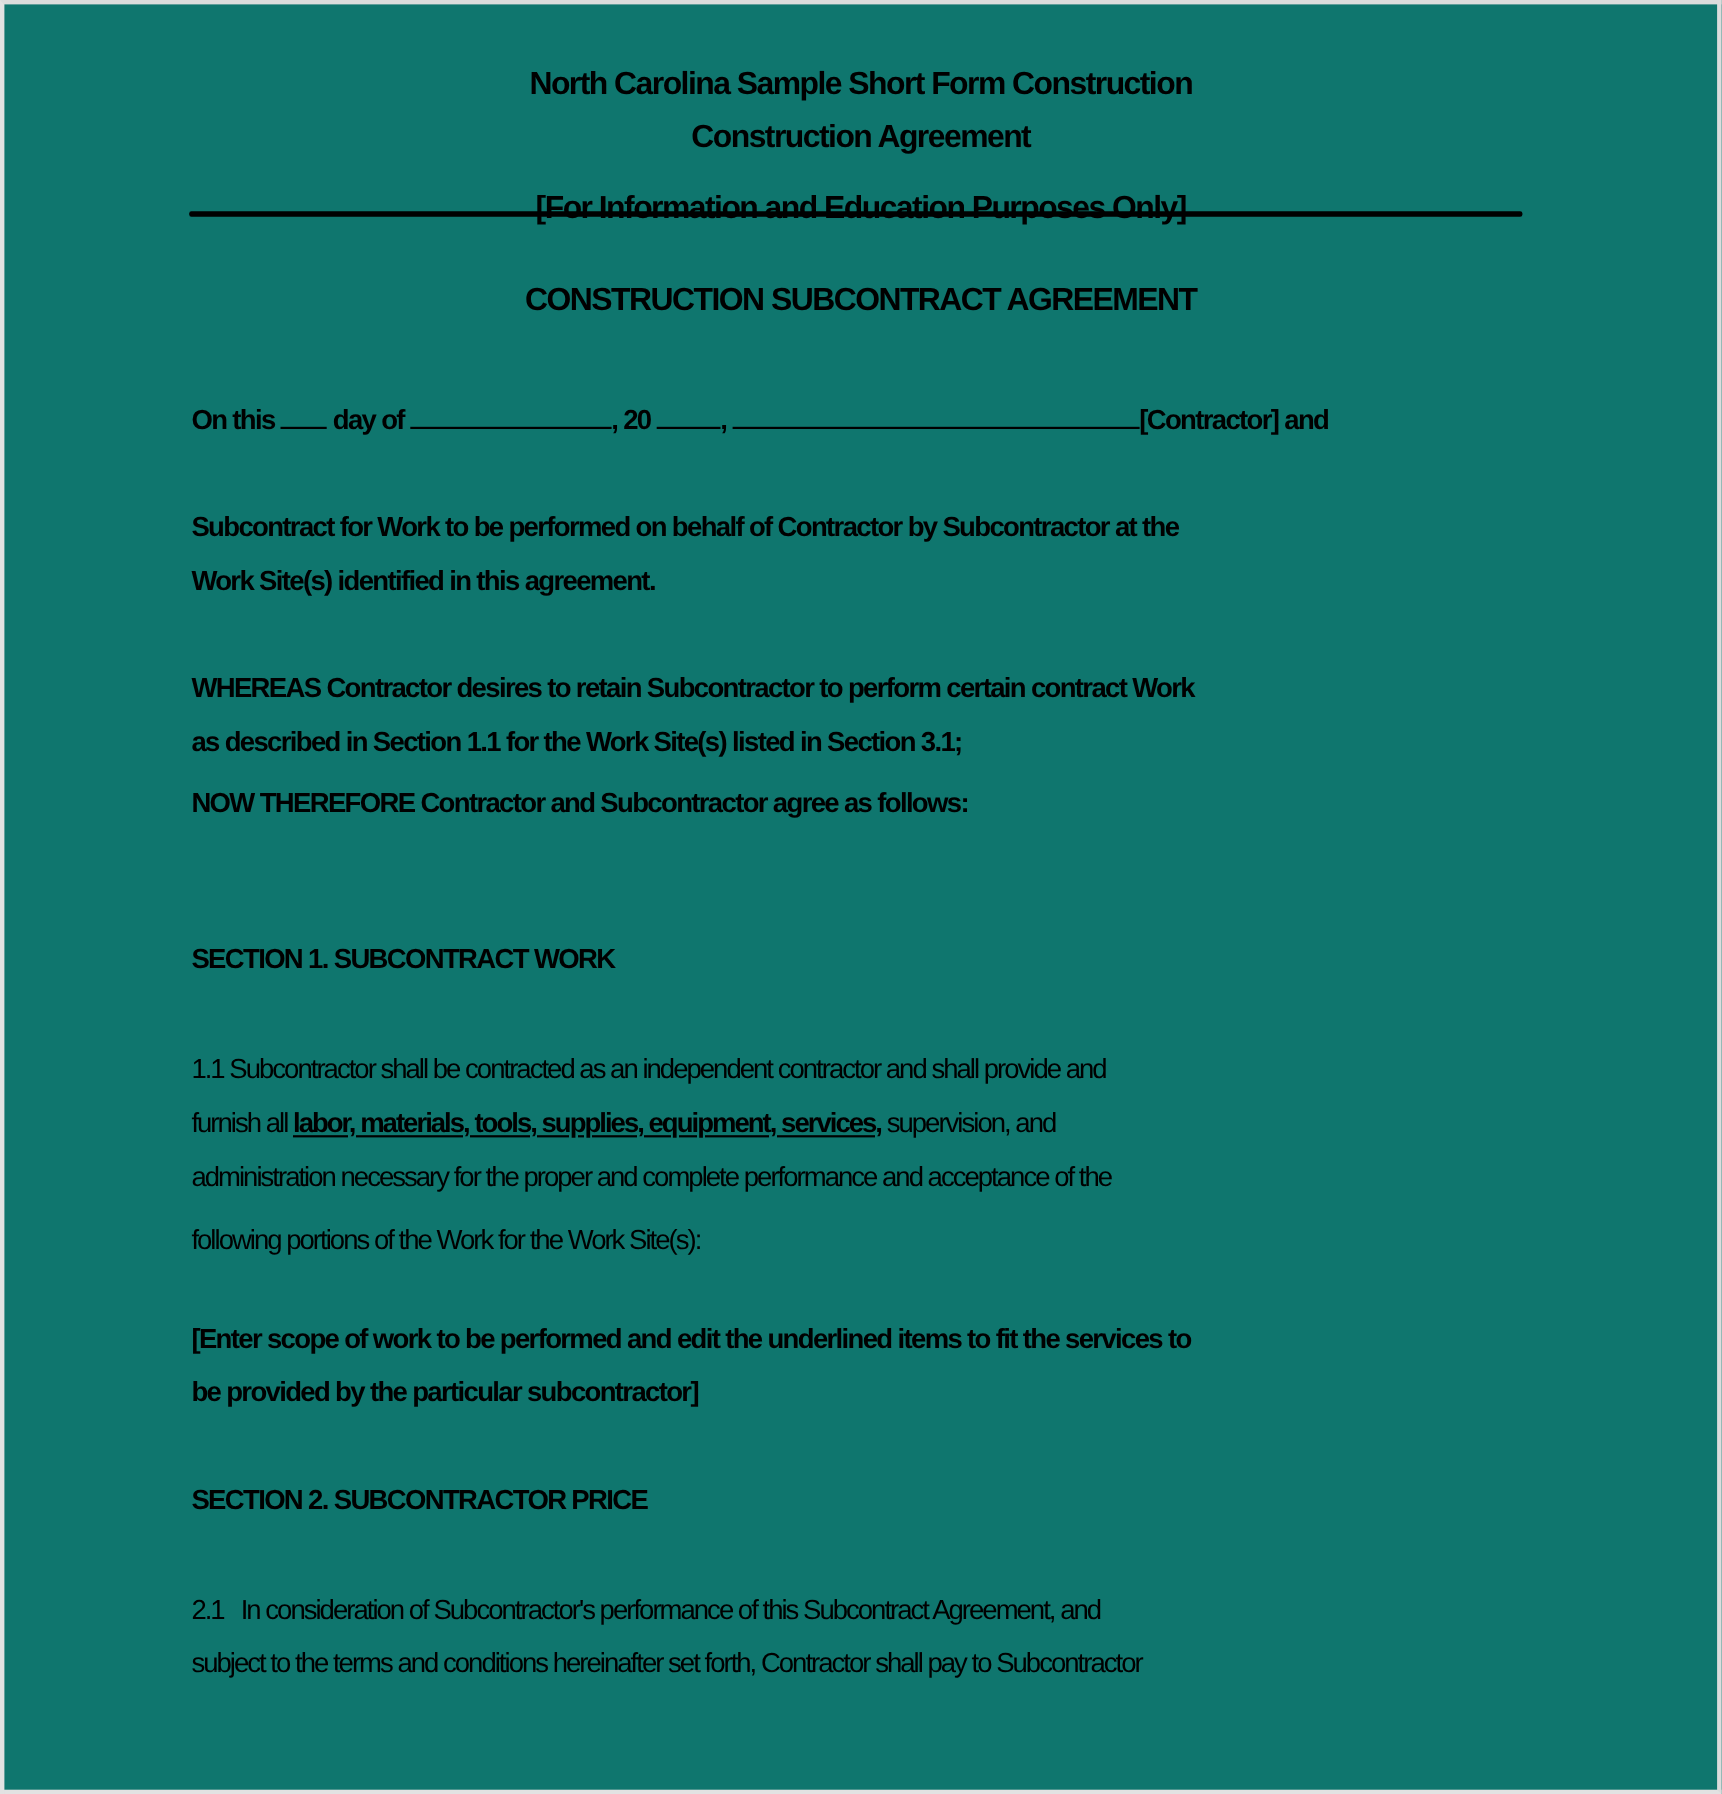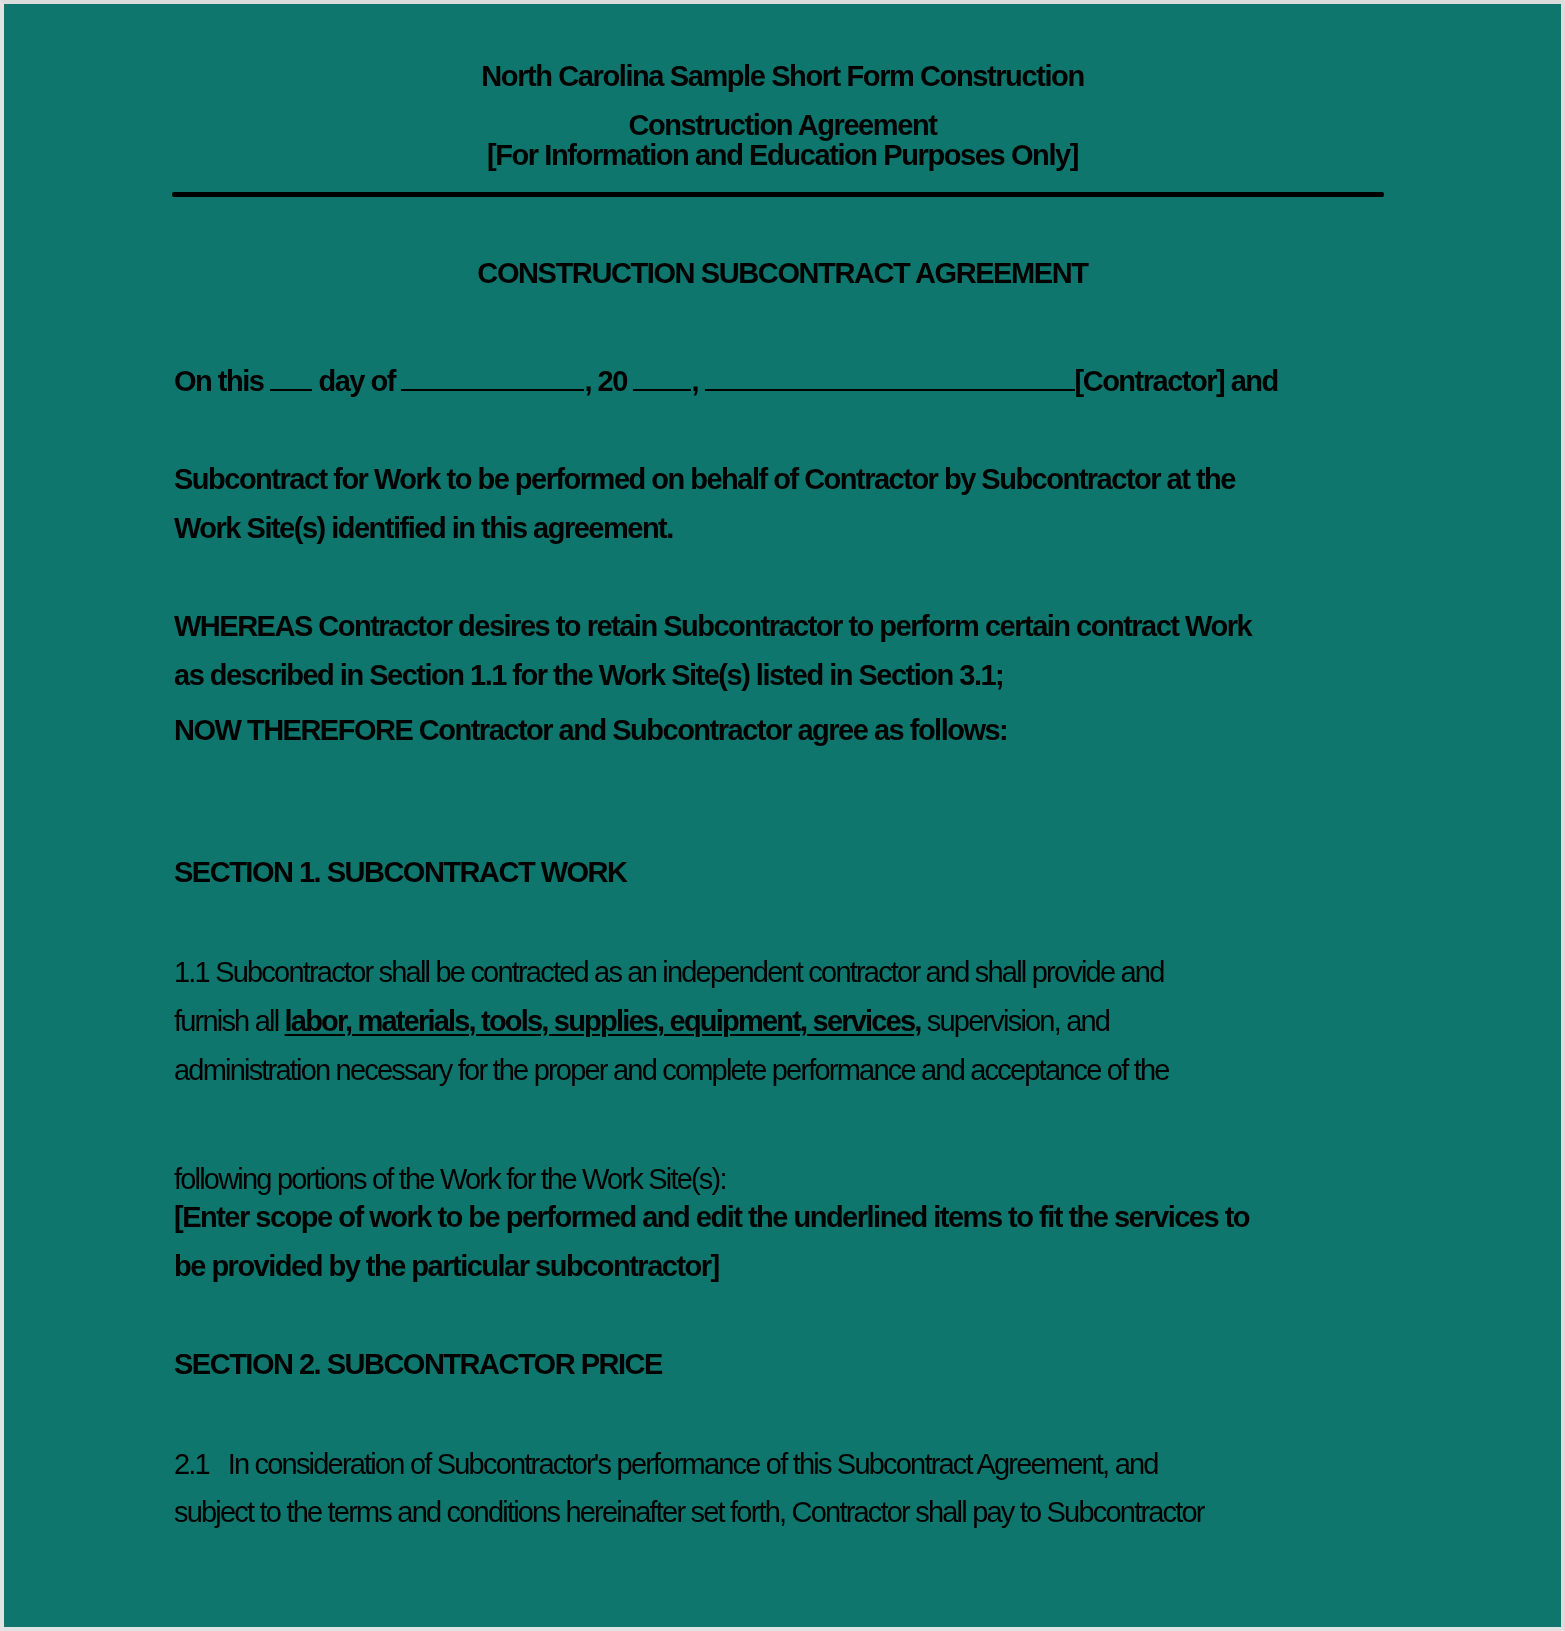--- a/index.html
+++ b/index.html
@@ -22,36 +22,36 @@
   .title-line {
     position: absolute; left: 0; width: 1557px; text-align: center;
     font-weight: bold; font-size: 29px; letter-spacing: -1.4px;
     line-height: 34px; white-space: nowrap;
   }
   .rule {
     position: absolute; left: 168px; width: 1212px; top: 188px;
     height: 5px; background: #000; border-radius: 2px;
   }
   .line {
-    position: absolute; left: 170px; font-size: 29px; line-height: 34px;
+    position: absolute; left: 170px; font-size: 25px; line-height: 34px;
     letter-spacing: -1.5px; white-space: nowrap;
   }
   .b { font-weight: bold; }
   .r { font-weight: normal; letter-spacing: -1.8px; }
   .blank { display: inline-block; border-bottom: 2px solid #000; height: 24px; vertical-align: baseline; }
   .u { text-decoration: underline; text-decoration-thickness: 2px; text-underline-offset: 3px; }
 </style>
 </head>
 <body>
 
 <div class="page">
 
   <div class="title-line" style="top:55px">North Carolina Sample Short Form Construction</div>
   <div class="title-line" style="top:104px">Construction Agreement</div>
-  <div class="title-line" style="top:134px">[For Information and Education Purposes Only]</div>
+  <div class="title-line" style="top:168px">[For Information and Education Purposes Only]</div>
   <div class="rule"></div>
 
   <div class="title-line" style="top:252px">CONSTRUCTION SUBCONTRACT AGREEMENT</div>
 
   <div class="line b" style="top:360px">
     <span>On this</span>
     <span class="blank" style="width:42px"></span>
     <span>day of</span>
     <span class="blank" style="width:183px"></span><span>, 20</span>
     <span class="blank" style="width:58px"></span><span>,</span>
@@ -67,21 +67,21 @@
 
   <div class="line b" style="top:851px">SECTION 1.  SUBCONTRACT WORK</div>
 
   <div class="line r" style="top:951px">1.1 Subcontractor shall be contracted as an independent contractor and shall provide and</div>
   <div class="line r" style="top:1000px">
     <span>furnish all</span>
     <span class="u b">labor, materials, tools, supplies, equipment, services,</span>
     <span>supervision, and</span>
   </div>
   <div class="line r" style="top:1049px">administration necessary for the proper and complete performance and acceptance of the</div>
-  <div class="line r" style="top:1158px">following portions of the Work for the Work Site(s):</div>
+  <div class="line r" style="top:1106px">following portions of the Work for the Work Site(s):</div>
 
   <div class="line b" style="top:1196px">[Enter scope of work to be performed and edit the underlined items to fit the services to</div>
   <div class="line b" style="top:1245px">be provided by the particular subcontractor]</div>
 
   <div class="line b" style="top:1343px">SECTION 2.  SUBCONTRACTOR PRICE</div>
 
   <div class="line r" style="top:1443px; white-space:pre">2.1   In consideration of Subcontractor's performance of this Subcontract Agreement, and</div>
   <div class="line r" style="top:1491px">subject to the terms and conditions hereinafter set forth, Contractor shall pay to Subcontractor</div>
 
 </div>

